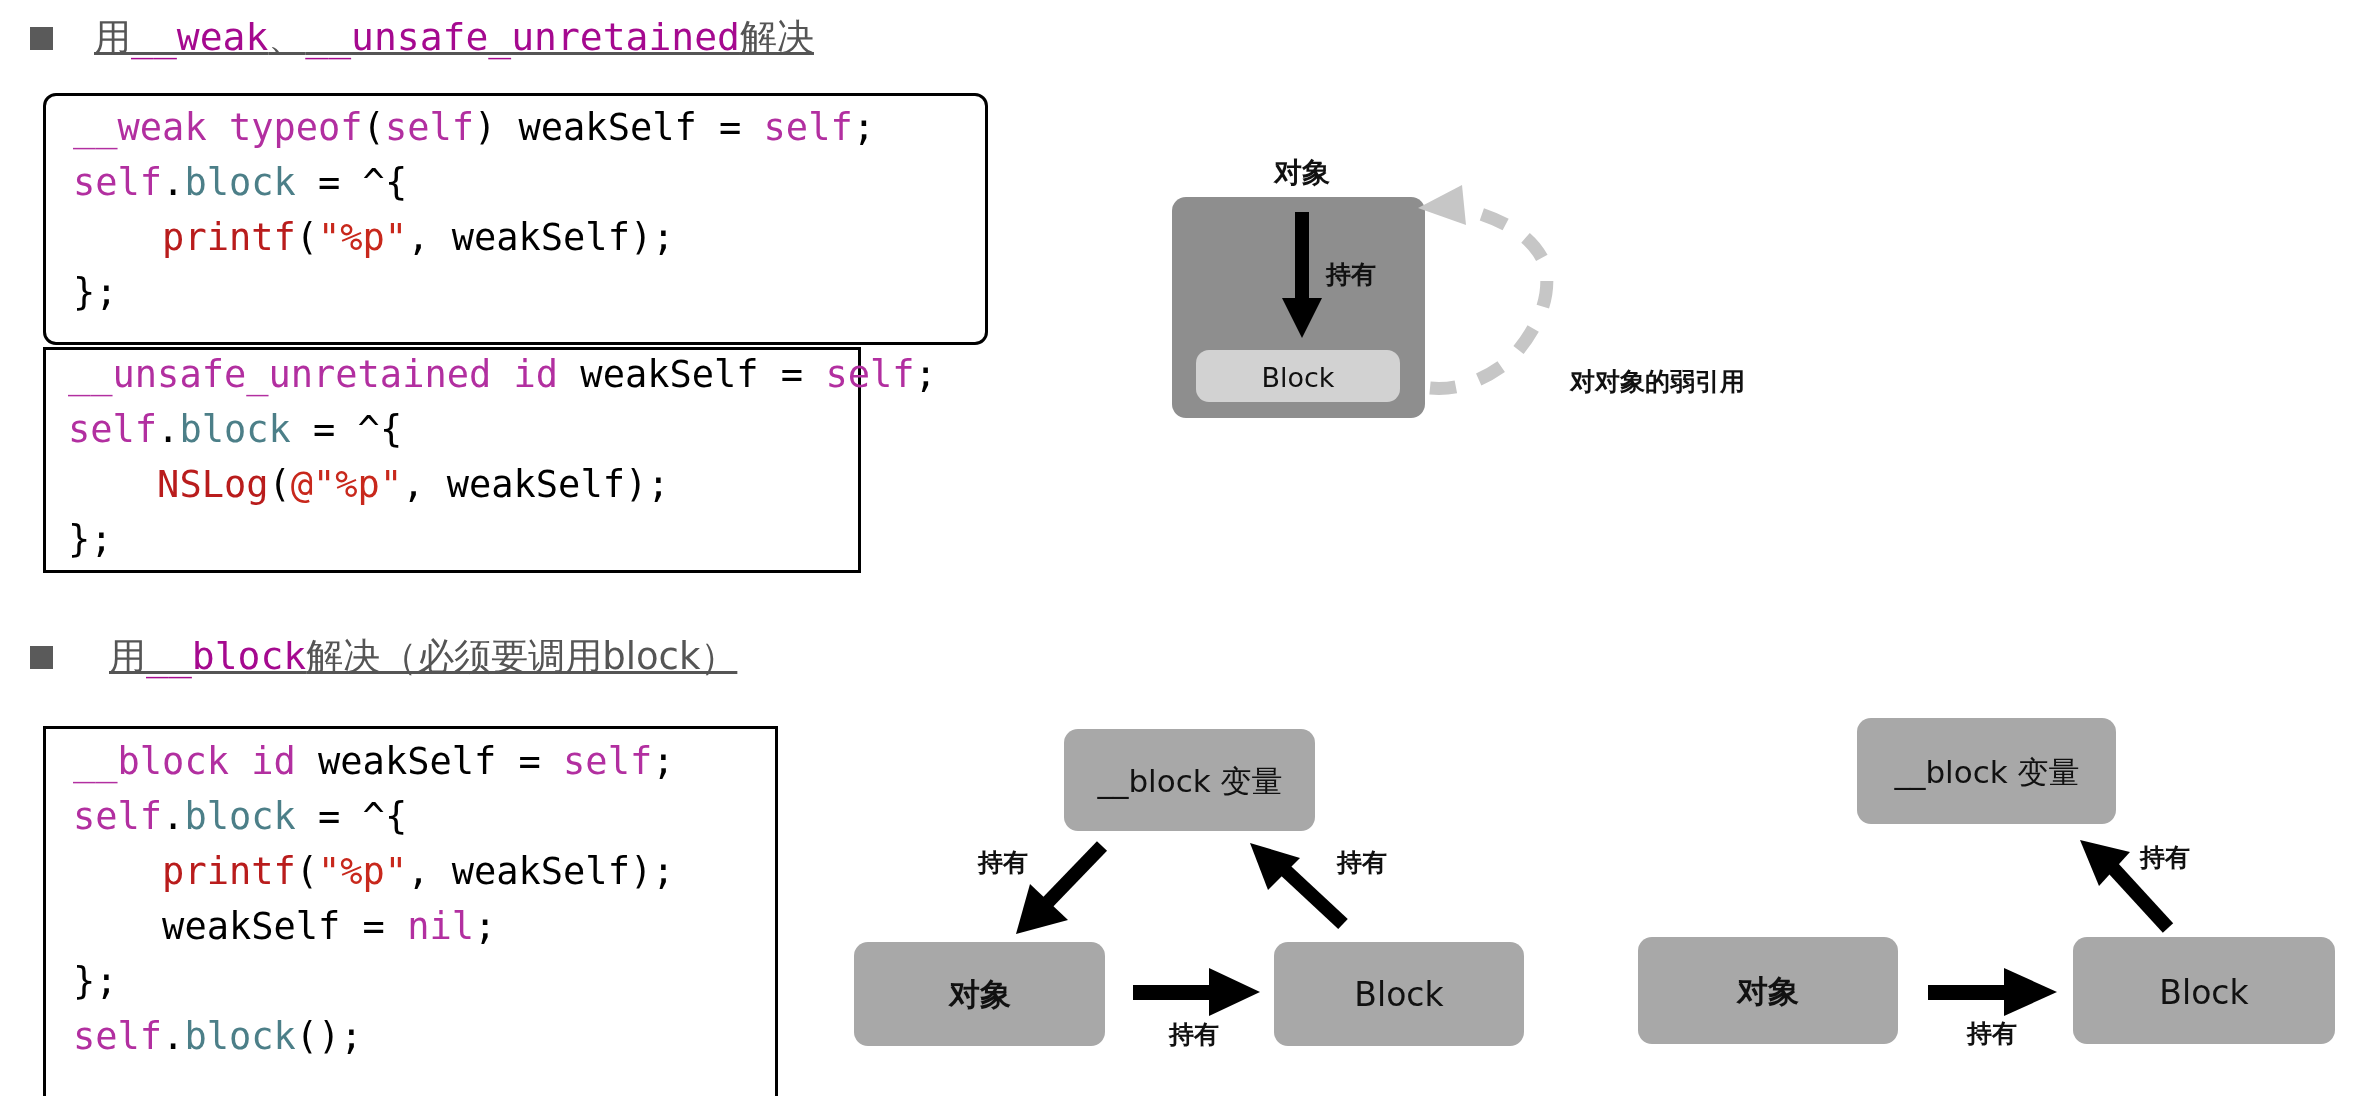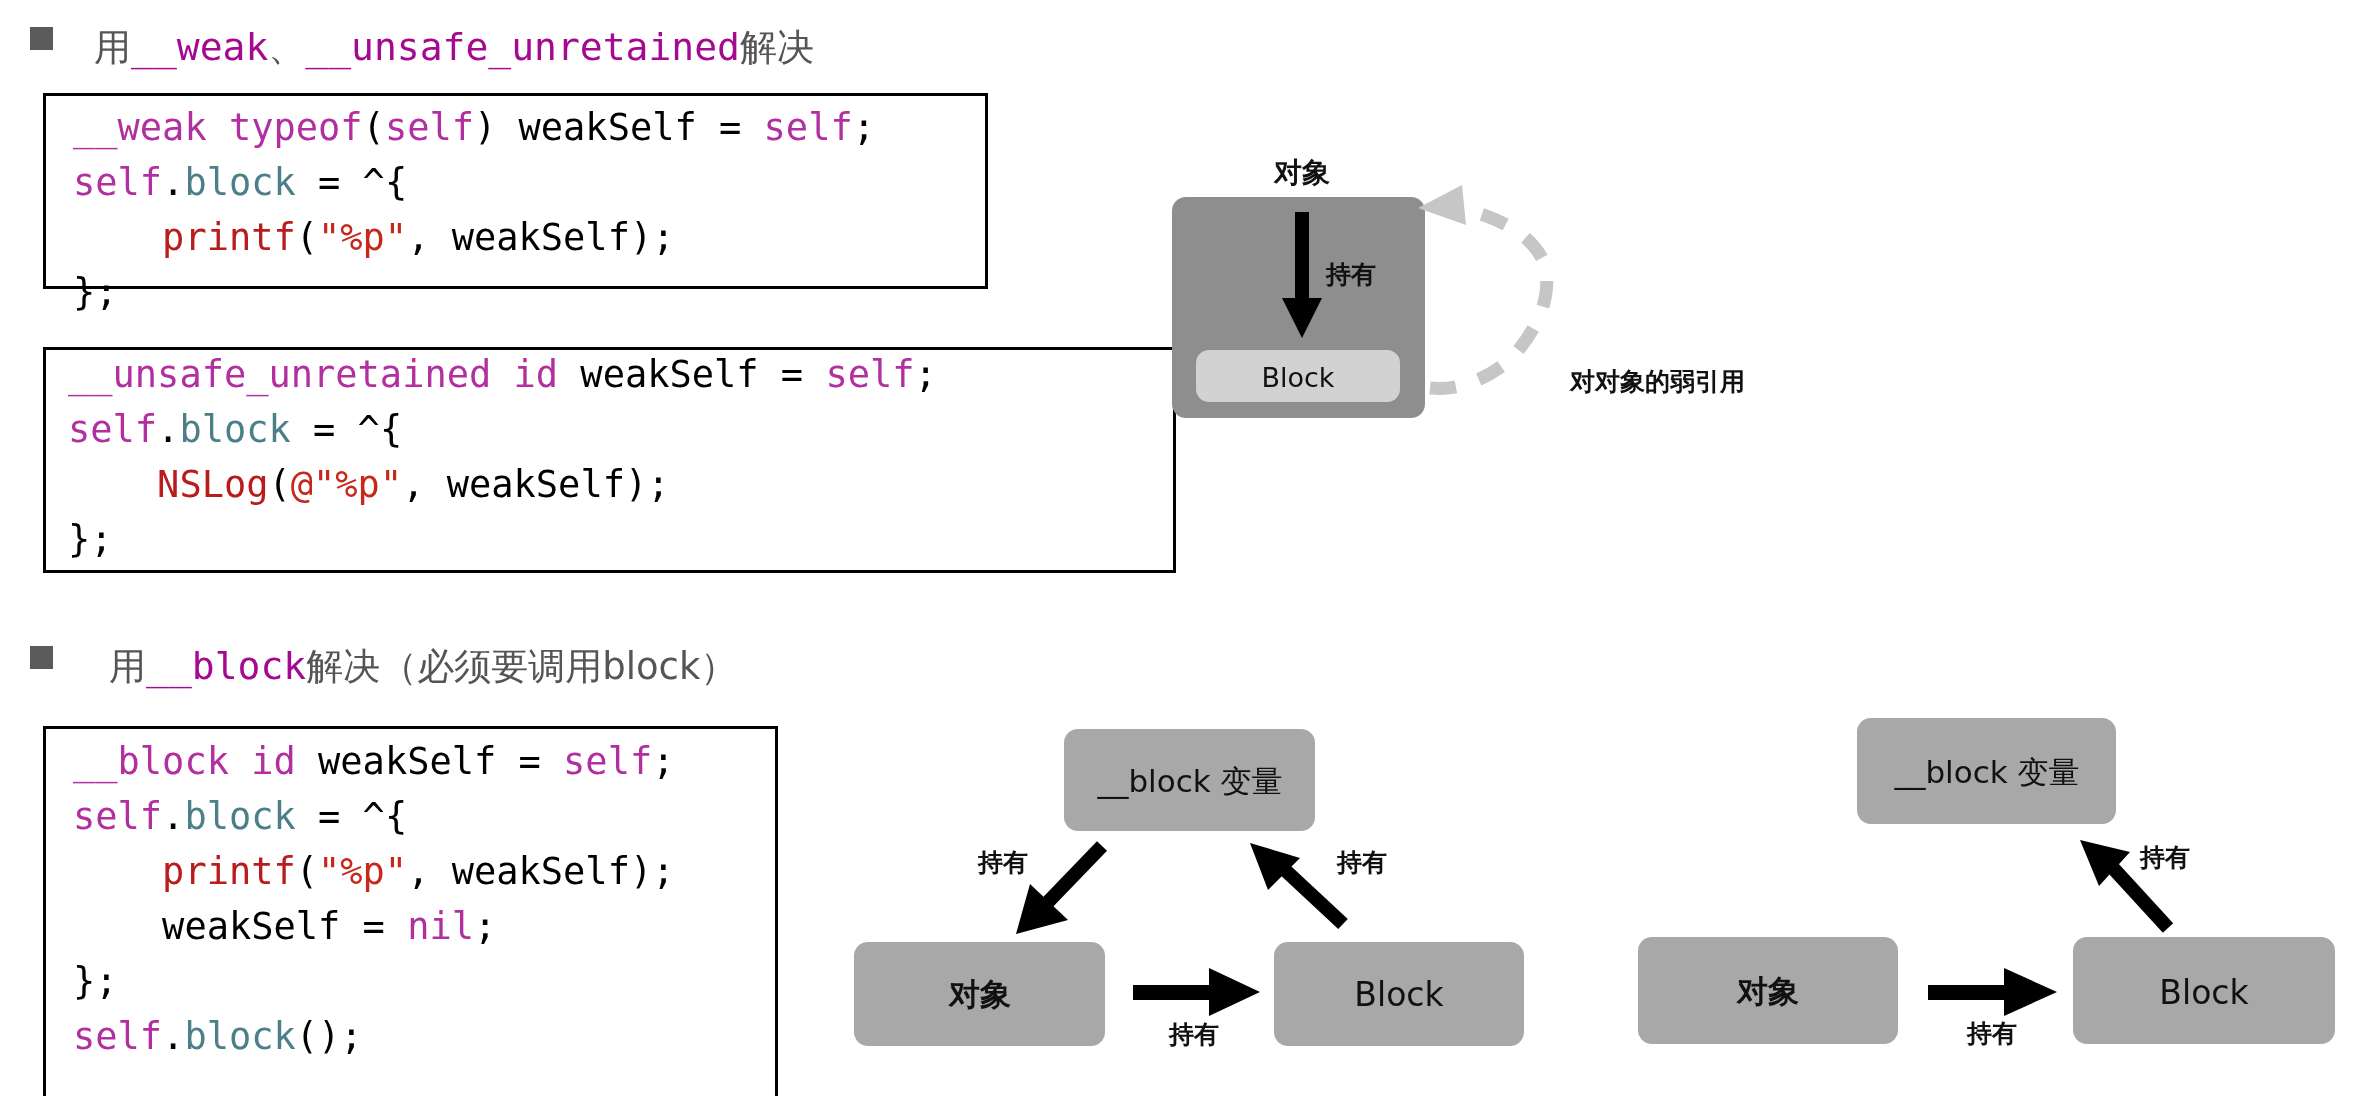--- a/index.html
+++ b/index.html
@@ -1,45 +1,45 @@
 <!DOCTYPE html>
 <html><head>
 <meta charset="utf-8">
 <style>
   html, body { margin: 0; padding: 0; background: #ffffff; }
   body { width: 2358px; height: 1096px; position: relative; overflow: hidden;
          font-family: "DejaVu Sans", sans-serif; }
   .bullet { position: absolute; width: 23px; height: 23px; background: #5a5a5a; }
   .heading { position: absolute; font-size: 37px; color: #555555; white-space: nowrap;
-             font-family: "DejaVu Sans", sans-serif; line-height: 59px; }
+             font-family: "DejaVu Sans", sans-serif; line-height: 38px; text-decoration: underline; }
   .heading .kw { color: #a5098f; font-family: "DejaVu Sans Mono", monospace; font-size: 38px; }
   .codebox { position: absolute; border: 3px solid #000; background: #fff; box-sizing: border-box; }
   .code { position: absolute; font-family: "DejaVu Sans Mono", monospace; font-size: 37px;
           line-height: 55px; white-space: pre; color: #000; margin: 0; }
   .k  { color: #b22fa0; }  
   .p  { color: #4c7f88; }  
   .f  { color: #b91c1c; }  
   .s  { color: #c8281c; }  
   .t  { color: #000000; }
   .diagram { position: absolute; left: 0; top: 0; }
   .dlabel { font-family: "DejaVu Sans", sans-serif; font-weight: bold; fill: #111; }
 </style>
 </head>
 <body>
 
 <div class="bullet" style="left:30px; top:27px;"></div>
 <div class="heading" style="left:94px; top:18px;">
   <span>用</span><span class="kw">__weak</span><span>、</span><span class="kw">__unsafe_unretained</span><span>解决</span>
 </div>
 
-<div class="codebox" style="left:43px; top:93px; width:945px; height:196px;">
+<div class="codebox" style="left:43px; top:93px; width:945px; height:252px;border-radius:13px;">
   <pre class="code" style="left:27px; top:4px;"><div><span class="k">__weak</span><span class="t"> </span><span class="k">typeof</span><span class="t">(</span><span class="k">self</span><span class="t">) weakSelf = </span><span class="k">self</span><span class="t">;</span></div><div><span class="k">self</span><span class="t">.</span><span class="p">block</span><span class="t"> = ^{</span></div><div><span class="t">    </span><span class="f">printf</span><span class="t">(</span><span class="s">"%p"</span><span class="t">, weakSelf);</span></div><div><span class="t">};</span></div></pre>
 </div>
 
-<div class="codebox" style="left:43px; top:347px; width:1133px; height:226px;">
+<div class="codebox" style="left:43px; top:347px; width:818px; height:226px;">
   <pre class="code" style="left:22px; top:-3px;"><div><span class="k">__unsafe_unretained</span><span class="t"> </span><span class="k">id</span><span class="t"> weakSelf = </span><span class="k">self</span><span class="t">;</span></div><div><span class="k">self</span><span class="t">.</span><span class="p">block</span><span class="t"> = ^{</span></div><div><span class="t">    </span><span class="f">NSLog</span><span class="t">(</span><span class="s">@"%p"</span><span class="t">, weakSelf);</span></div><div><span class="t">};</span></div></pre>
 </div>
 
 <div class="bullet" style="left:30px; top:646px;"></div>
 <div class="heading" style="left:94px; top:637px;margin-left:15px;">
   <span>用</span><span class="kw">__block</span><span>解决（必须要调用block）</span>
 </div>
 
 <div class="codebox" style="left:43px; top:726px; width:735px; height:412px;">
   <pre class="code" style="left:27px; top:5px;"><div><span class="k">__block</span><span class="t"> </span><span class="k">id</span><span class="t"> weakSelf = </span><span class="k">self</span><span class="t">;</span></div><div><span class="k">self</span><span class="t">.</span><span class="p">block</span><span class="t"> = ^{</span></div><div><span class="t">    </span><span class="f">printf</span><span class="t">(</span><span class="s">"%p"</span><span class="t">, weakSelf);</span></div><div><span class="t">    weakSelf = </span><span class="k">nil</span><span class="t">;</span></div><div><span class="t">};</span></div><div><span class="k">self</span><span class="t">.</span><span class="p">block</span><span class="t">();</span></div></pre>

